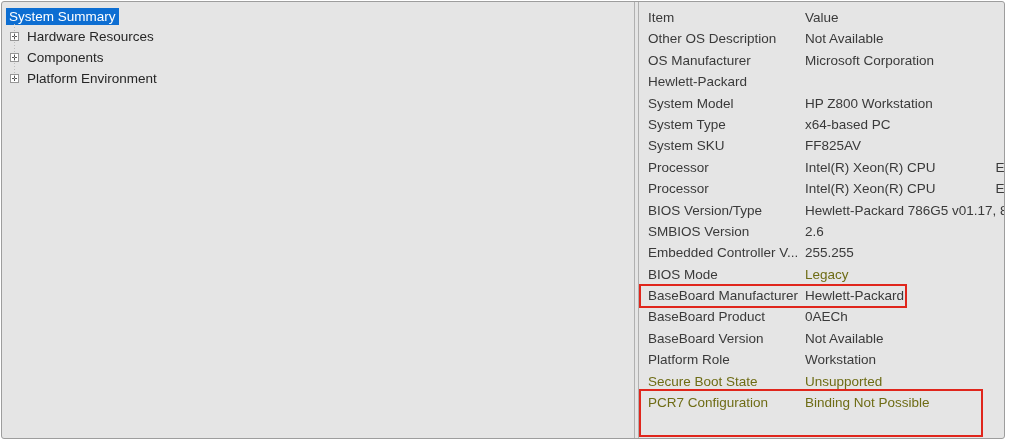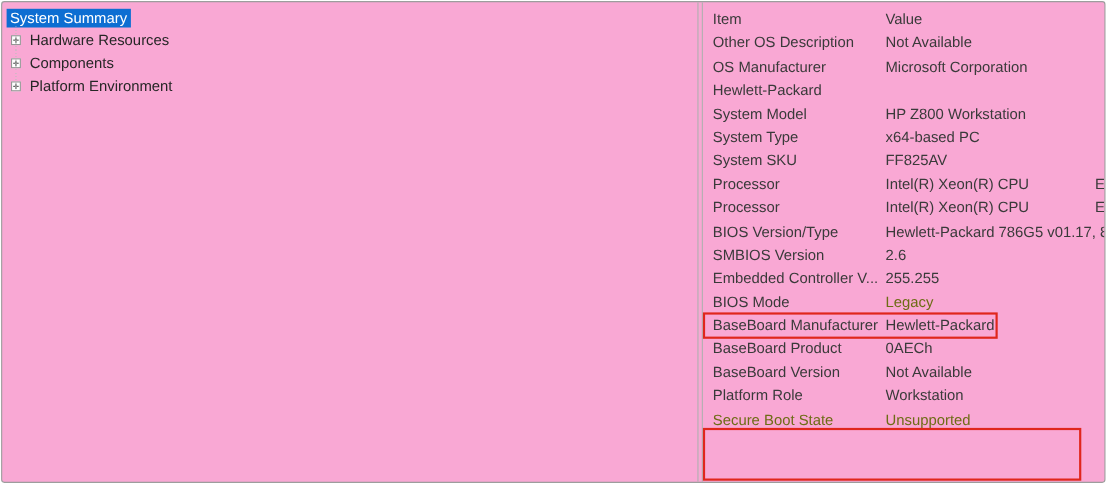--- a/index.html
+++ b/index.html
@@ -4,21 +4,21 @@
 <style>
   html,body{margin:0;padding:0;background:#ffffff;}
   body{font-family:"Liberation Sans", sans-serif; -webkit-font-smoothing:antialiased;}
 
   .screen{
     position:relative;
     width:1002px;height:436px;
     margin:1px 0 0 1px;
     border:1px solid #9d9d9d;
     border-radius:3px;
-    background:#f9a8d4;
+    background:#e5e5e5;
     display:flex;
     box-sizing:content-box;
     overflow:hidden;
   }
 
   
   .left-panel{
     position:relative;
     width:633px;flex:none;
     border-right:1px solid #b0b0b0;
@@ -198,18 +198,22 @@
   <div class="drow">
     <span class="c-item">Platform Role</span>
     <span class="c-value">Workstation</span>
   </div>
 
   <div class="drow">
     <span class="c-item olive">Secure Boot State</span>
     <span class="c-value olive">Unsupported</span>
   </div>
 
+  <div class="drow">
+    <span class="c-item olive">PCR7 Configuration</span>
+    <span class="c-value olive">Binding Not Possible</span>
+  </div>
 </div>
   </div>
 
   <div class="red-box box-bios"></div>
   <div class="red-box box-secure"></div>
 </div>
 
 </body></html>

